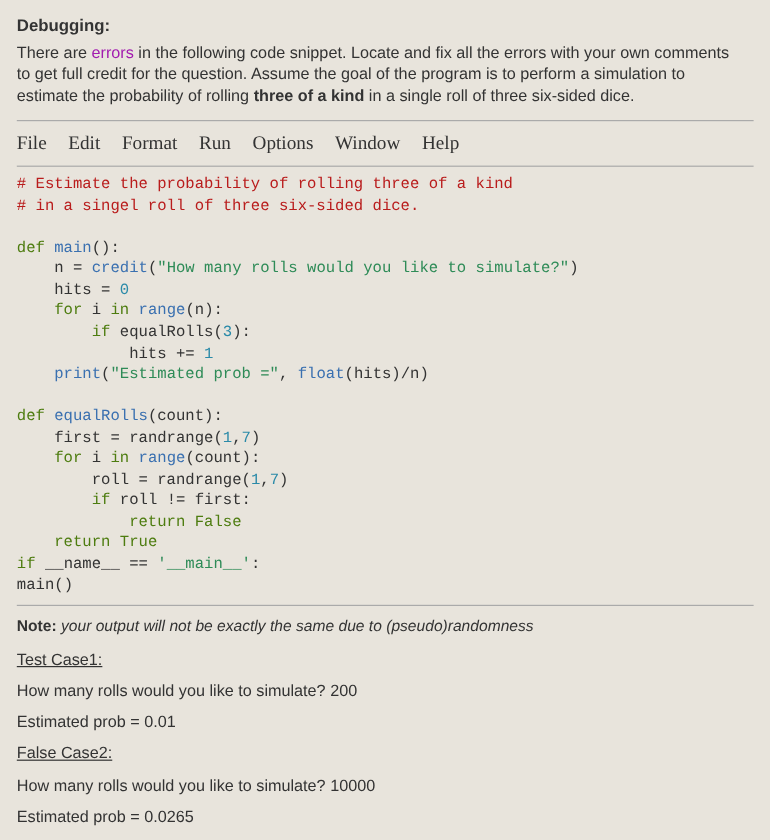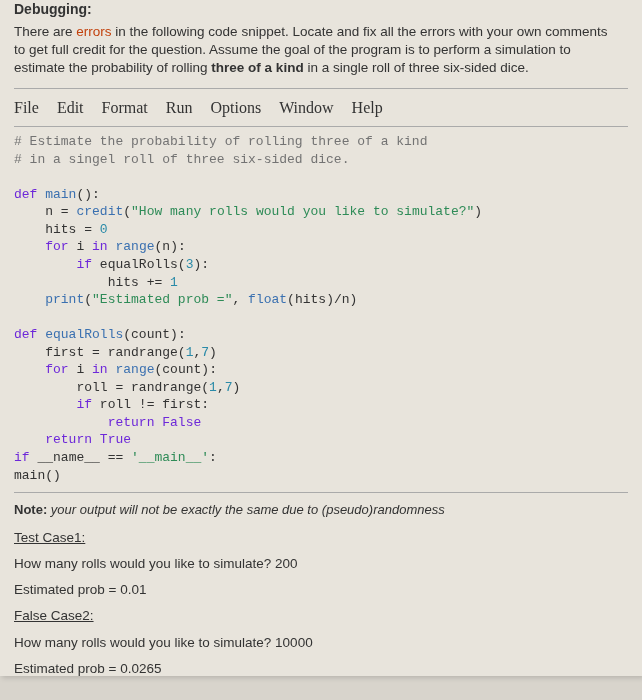--- a/index.html
+++ b/index.html
@@ -7,59 +7,59 @@
     padding: 0;
     font-family: Arial, Helvetica, sans-serif;
     background: #d8d4cc;
     width: 642px;
     height: 700px;
     overflow: hidden;
     position: relative;
   }
   .page {
     background: #e8e4dc;
-    padding: 0 14px;
+    padding: 12px 14px;
     width: 614px;
     height: 676px;
     box-shadow: 2px 2px 5px rgba(0,0,0,0.15);
     font-size: 13px;
     line-height: 1.35;
     color: #333;
   }
   .heading {
     font-weight: bold;
     font-size: 14px;
     margin-bottom: 4px;
   }
   .instructions {
     font-size: 13.5px;
     margin-bottom: 10px;
   }
-  .instructions .errors { color: #c2410c; }
+  .instructions .errors { color: #a21caf; }
   .instructions .bold { font-weight: bold; }
   hr.sep {
     border: none;
     border-top: 1px solid #aaa;
     margin: 6px 0;
   }
   .menubar {
     font-family: Georgia, 'Times New Roman', serif;
     font-size: 16px;
     padding: 2px 0;
   }
   .menubar span { margin-right: 18px; }
   .code {
     font-family: 'Courier New', Courier, monospace;
     font-size: 13px;
     white-space: pre;
     line-height: 1.35;
     margin-bottom: 8px;
   }
-  .c-comment { color: #737373; }
-  .c-kw { color: #6d28d9; }
+  .c-comment { color: #b91c1c; }
+  .c-kw { color: #4d7c0f; }
   .c-num { color: #2a8aa8; }
   .c-str { color: #2e8b57; }
   .c-fn { color: #3a70b0; }
   .c-op { color: #333; }
   .c-id { color: #333; }
   .note {
     font-style: italic;
     font-size: 13px;
     margin: 8px 0 10px 0;
   }

